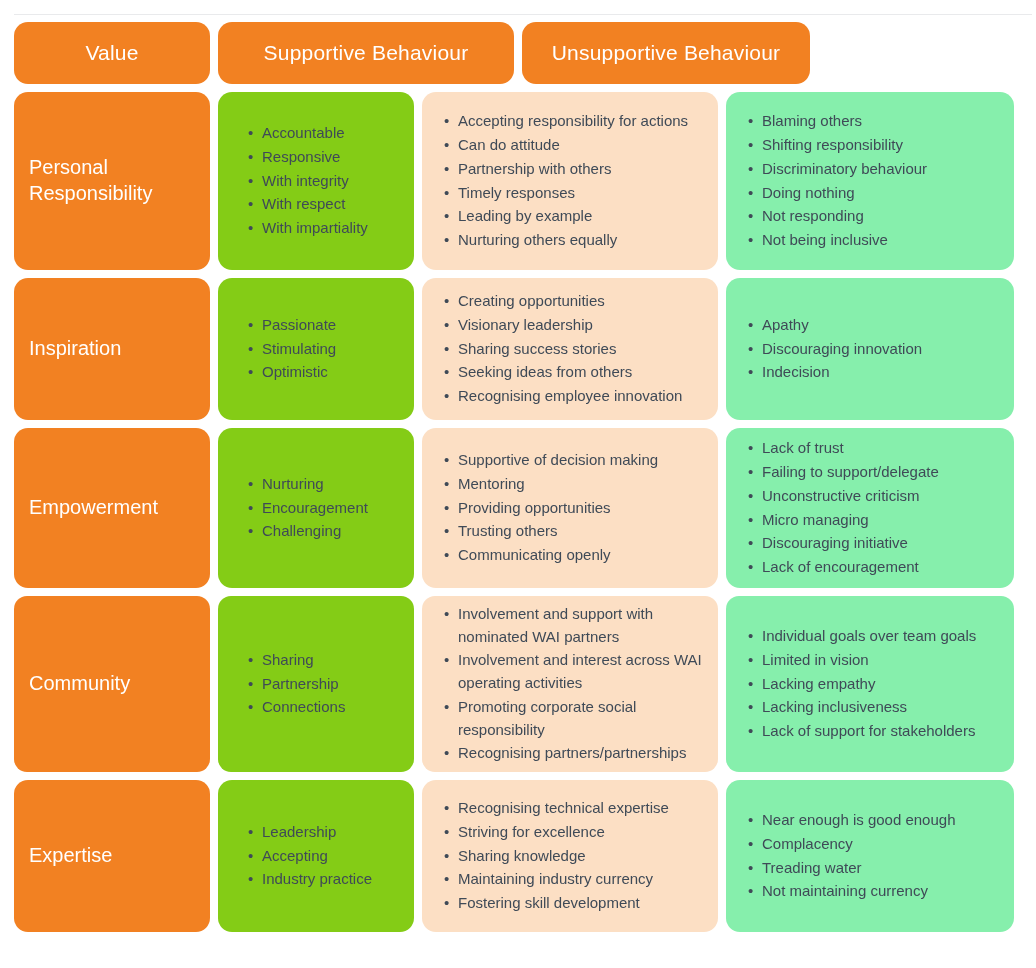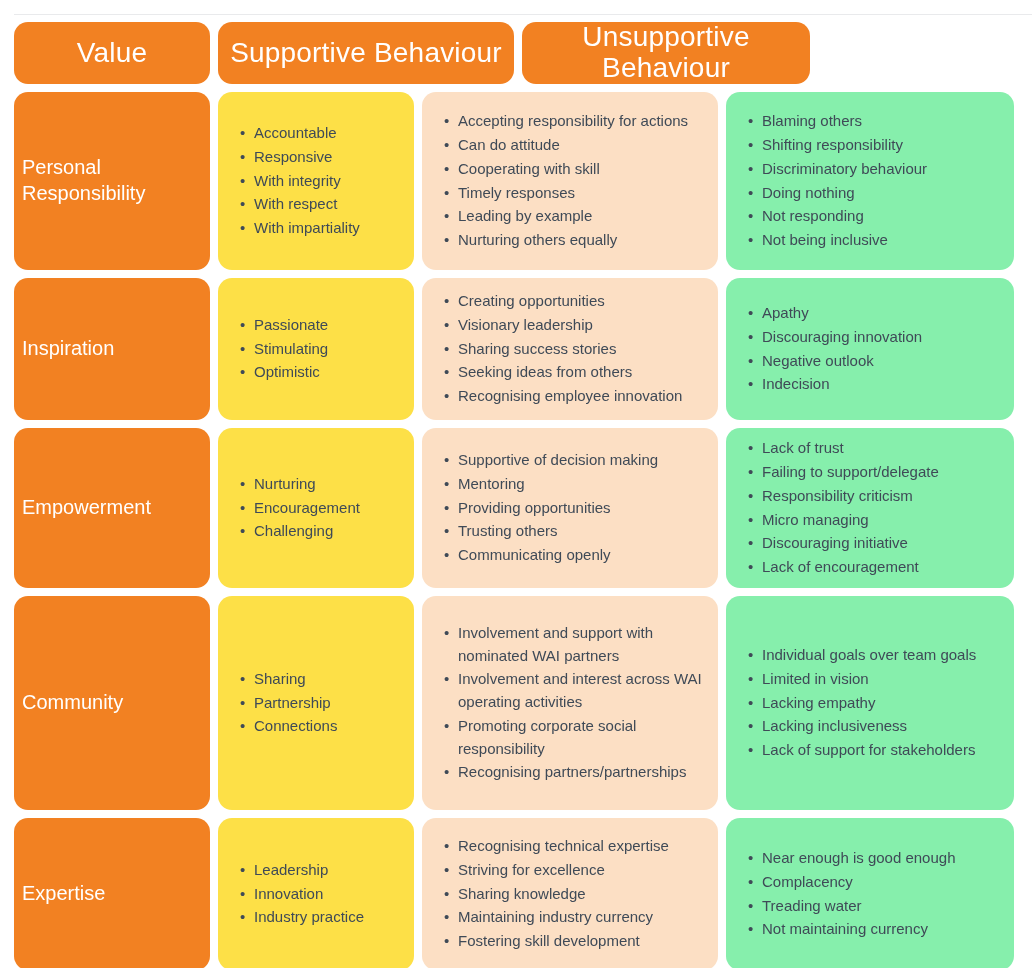--- a/index.html
+++ b/index.html
@@ -63,47 +63,47 @@
   
   .header-row .cell {
     height: 62px;
     background: #f28122;
     display: flex;
     align-items: center;
     justify-content: center;
   }
   .header-label {
     color: #ffffff;
-    font-size: 28px;
+    font-size: 21px;
     font-weight: 400;
     letter-spacing: 0.2px;
     text-align: center;
     line-height: 1.1;
   }
 
   
   .value-cell {
     background: #f28122;
     display: flex;
     align-items: center;
-    padding: 0 8px;
+    padding: 0 15px;
   }
   .value-label {
     color: #ffffff;
     font-size: 20px;
     line-height: 1.28;
     font-weight: 400;
   }
 
   
   .list-cell {
     display: flex;
     align-items: center;
   }
-  .tint-a { background: #fde047; }   
+  .tint-a { background: #84cc16; padding-left: 8px; }   
   .tint-b { background: #fcdfc4; }   
   .tint-c { background: #86efac; }   
 
   .bullets {
     list-style: none;
     margin: 0;
     padding: 0 14px 0 22px;
     width: 100%;
     box-sizing: border-box;
   }
@@ -123,21 +123,21 @@
     top: 0;
     color: #3f4a57;
     font-size: 15px;
     line-height: 1.52;
   }
 
   
   .row-0 .cell { height: 178px; }
   .row-1 .cell { height: 142px; }
   .row-2 .cell { height: 160px; }
-  .row-3 .cell { height: 214px; }
+  .row-3 .cell { height: 176px; border-radius: 13px; }
   .row-4 .cell { height: 152px; }
 </style>
 </head>
 <body>
 
 <div class="page">
 
   <div class="top-rule"></div>
 
   <div class="matrix">
@@ -164,21 +164,21 @@
             <li>Responsive</li>
             <li>With integrity</li>
             <li>With respect</li>
             <li>With impartiality</li>
           </ul>
       </div>
       <div class="cell col-supportive list-cell tint-b">
         <ul class="bullets">
             <li>Accepting responsibility for actions</li>
             <li>Can do attitude</li>
-            <li>Cooperating with skill</li>
+            <li>Partnership with others</li>
             <li>Timely responses</li>
             <li>Leading by example</li>
             <li>Nurturing others equally</li>
           </ul>
       </div>
       <div class="cell col-unsupportive list-cell tint-c">
         <ul class="bullets">
             <li>Blaming others</li>
             <li>Shifting responsibility</li>
             <li>Discriminatory behaviour</li>
@@ -206,21 +206,20 @@
             <li>Visionary leadership</li>
             <li>Sharing success stories</li>
             <li>Seeking ideas from others</li>
             <li>Recognising employee innovation</li>
           </ul>
       </div>
       <div class="cell col-unsupportive list-cell tint-c">
         <ul class="bullets">
             <li>Apathy</li>
             <li>Discouraging innovation</li>
-            <li>Negative outlook</li>
             <li>Indecision</li>
           </ul>
       </div>
     </div>
 
     <div class="row row-2">
       <div class="cell col-value value-cell">
         <span class="value-label">Empowerment</span>
       </div>
       <div class="cell col-attribute list-cell tint-a">
@@ -236,21 +235,21 @@
             <li>Mentoring</li>
             <li>Providing opportunities</li>
             <li>Trusting others</li>
             <li>Communicating openly</li>
           </ul>
       </div>
       <div class="cell col-unsupportive list-cell tint-c">
         <ul class="bullets">
             <li>Lack of trust</li>
             <li>Failing to support/delegate</li>
-            <li>Responsibility criticism</li>
+            <li>Unconstructive criticism</li>
             <li>Micro managing</li>
             <li>Discouraging initiative</li>
             <li>Lack of encouragement</li>
           </ul>
       </div>
     </div>
 
     <div class="row row-3">
       <div class="cell col-value value-cell">
         <span class="value-label">Community</span>
@@ -281,21 +280,21 @@
       </div>
     </div>
 
     <div class="row row-4">
       <div class="cell col-value value-cell">
         <span class="value-label">Expertise</span>
       </div>
       <div class="cell col-attribute list-cell tint-a">
         <ul class="bullets">
             <li>Leadership</li>
-            <li>Innovation</li>
+            <li>Accepting</li>
             <li>Industry practice</li>
           </ul>
       </div>
       <div class="cell col-supportive list-cell tint-b">
         <ul class="bullets">
             <li>Recognising technical expertise</li>
             <li>Striving for excellence</li>
             <li>Sharing knowledge</li>
             <li>Maintaining industry currency</li>
             <li>Fostering skill development</li>

